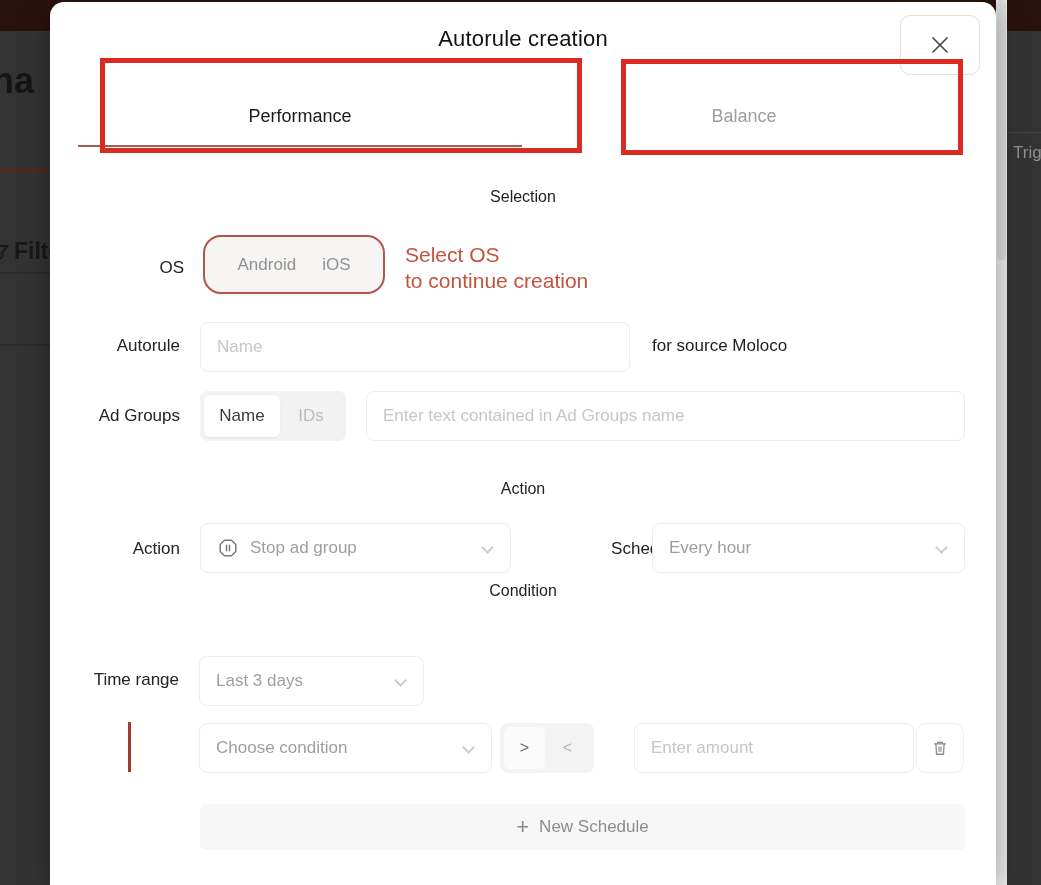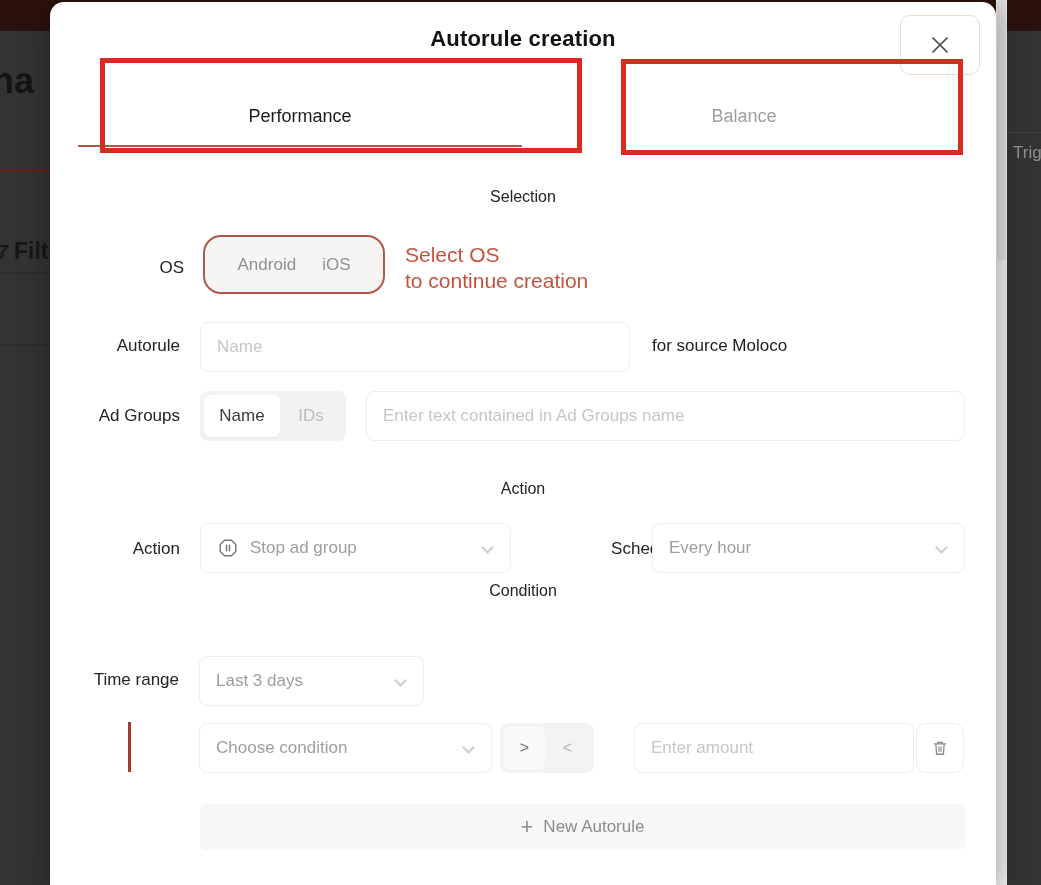--- a/index.html
+++ b/index.html
@@ -17,21 +17,21 @@
   .bg-div2 { position:absolute; left:0; top:344px; width:50px; height:2px; background:#2b2b2b; }
   .bg-trig { position:absolute; left:1013px; top:143px; font-size:17px; color:#8f8f8f; white-space:nowrap; }
   .bg-trigline { position:absolute; left:1007px; top:132px; width:34px; height:1px; background:#454545; }
   .scrollbar { position:absolute; left:996px; top:0; width:11px; height:885px; background:#ececec; }
   .scroll-thumb { position:absolute; left:1px; top:0; width:9px; height:260px; background:#dcdcdc; border-radius:4px; }
 
   
   .modal { position:absolute; left:50px; top:2px; width:946px; height:883px; background:#ffffff;
            border-radius:14px 14px 0 0; box-shadow:0 4px 30px rgba(0,0,0,.35); }
   .modal-title { position:absolute; left:0; top:24px; width:100%; text-align:center;
-                 font-size:22px; font-weight:bold; color:#111111; letter-spacing:.2px; }
+                 font-size:22px; font-weight:normal; color:#111111; letter-spacing:.2px; }
   .close-btn { position:absolute; left:850px; top:13px; width:80px; height:60px; background:#ffffff;
                border:1px solid #ecdacd; border-radius:10px; display:flex; align-items:center;
                justify-content:center; cursor:pointer; }
 
   .tab { position:absolute; top:83px; width:444px; height:62px; display:flex; align-items:center;
          justify-content:center; font-size:18px; cursor:pointer; }
   .tab-perf { left:28px; color:#1c1c1c; font-weight:500; }
   .tab-bal  { left:472px; color:#9e9e9e; }
   .tab-underline { position:absolute; left:0; bottom:0; width:100%; height:2px; background:#a85a4d; }
 
@@ -207,21 +207,21 @@
       <svg width="20" height="20" viewBox="0 0 24 24">
         <path d="M5.5 7h13" stroke="#8a8a8a" stroke-width="1.6" stroke-linecap="round"></path>
         <path d="M9.2 7V5.2h5.6V7" fill="none" stroke="#8a8a8a" stroke-width="1.6"></path>
         <path d="M7 7l.9 12.5h8.2L17 7" fill="none" stroke="#8a8a8a" stroke-width="1.6" stroke-linejoin="round"></path>
         <path d="M10.8 10.5v5.5M13.2 10.5v5.5" stroke="#8a8a8a" stroke-width="1.4" stroke-linecap="round"></path>
       </svg>
     </div>
 
     <button class="new-cond-btn">
       <span class="plus">+</span>
-      <span>New Autorule</span>
+      <span>New Schedule</span>
     </button>
 
   </div>
 
   <div class="anno anno1"></div>
   <div class="anno anno2"></div>
 
 </div>
 
 </body></html>

